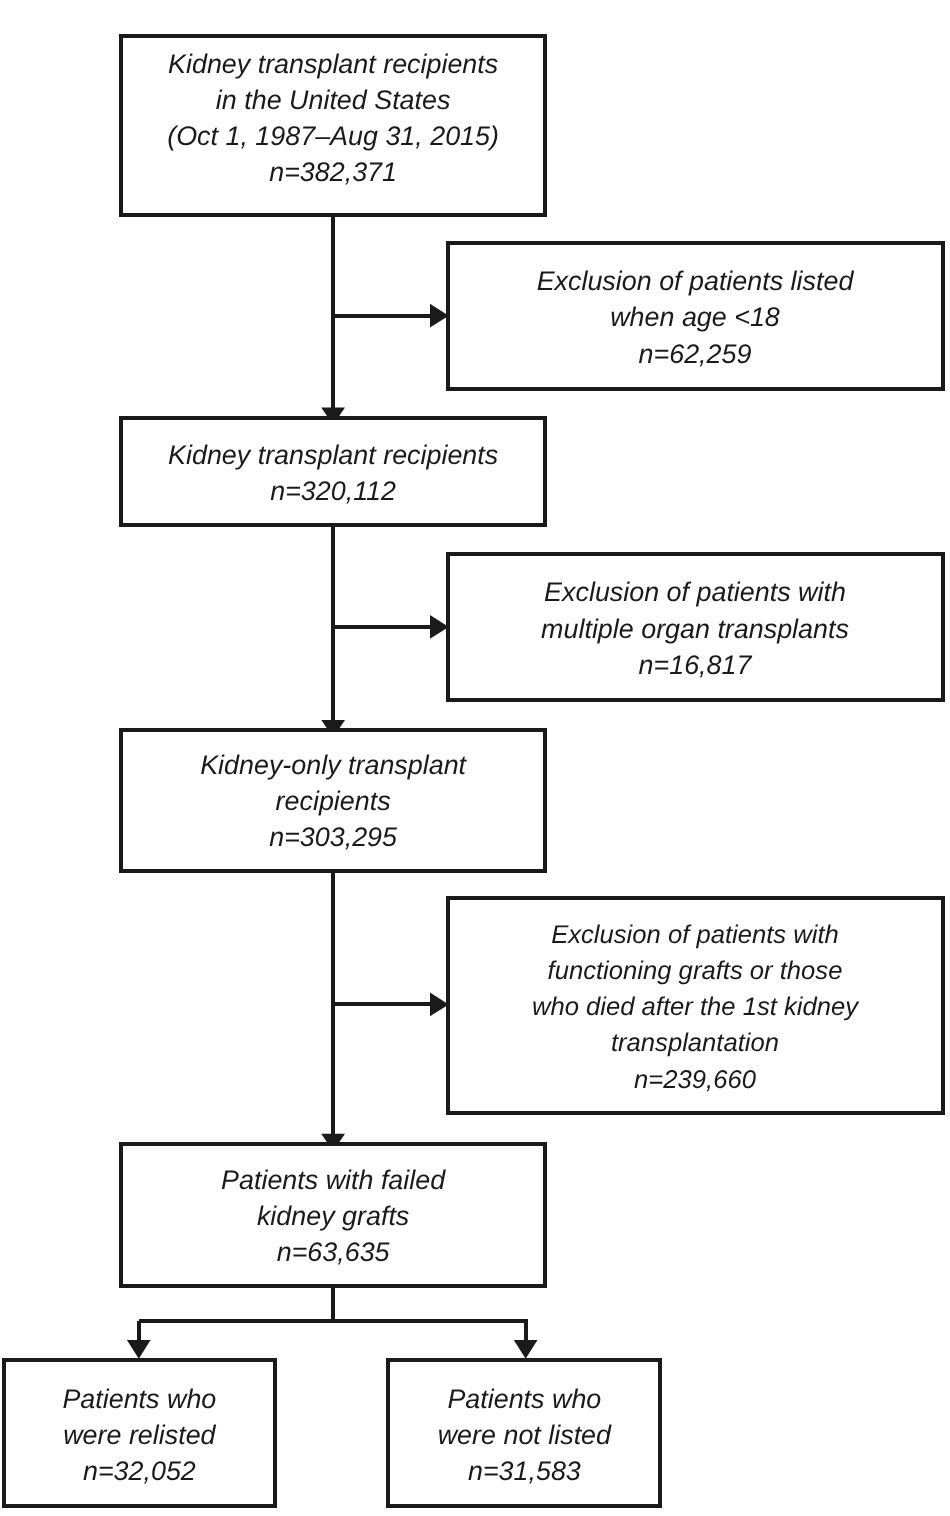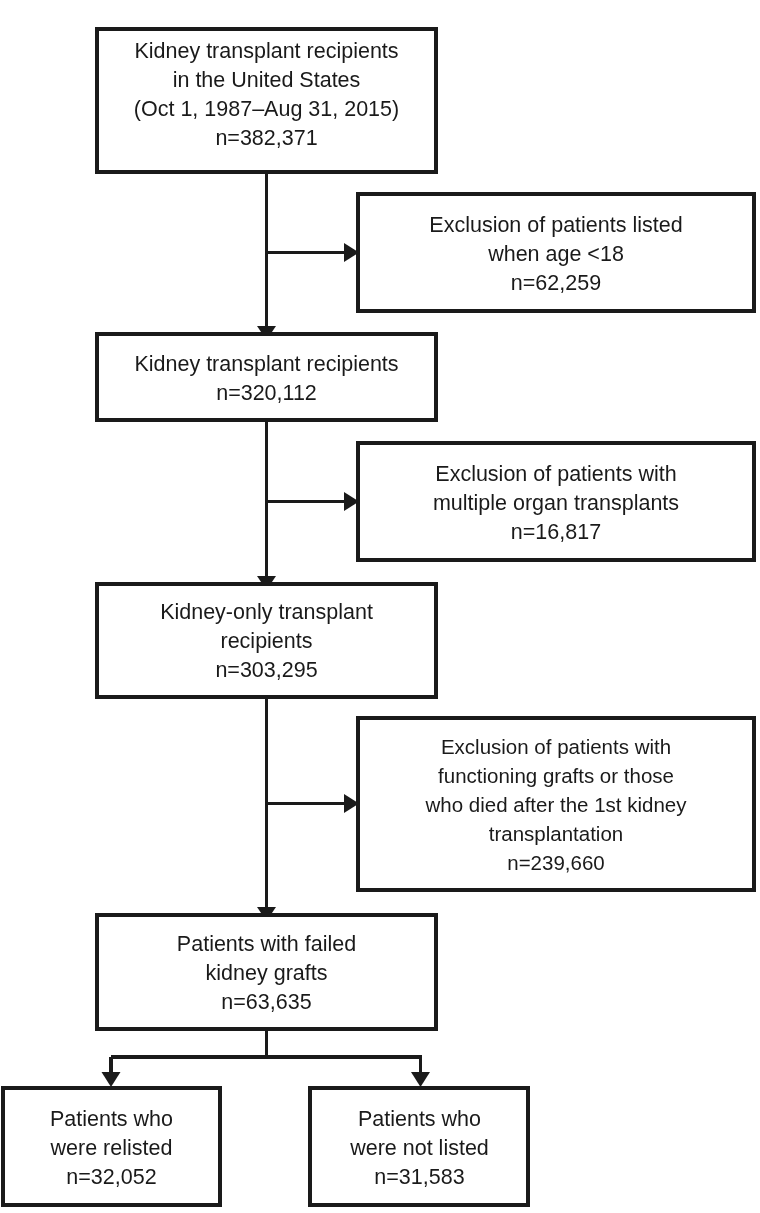--- a/index.html
+++ b/index.html
@@ -15,20 +15,21 @@
     overflow: hidden;
     font-family: "Liberation Sans", sans-serif;
     color: #1a1a1a;
   }
   #flow-root {
     position: absolute;
     top: 0;
     left: 0;
     width: 628px;
     height: 1213px;
+    font-style: italic;
   }
   svg#flow-svg {
     display: block;
     width: 760px;
     height: 1213px;
   }
   .node-box {
     fill: #ffffff;
     stroke: #1a1a1a;
     stroke-width: 3.2;

